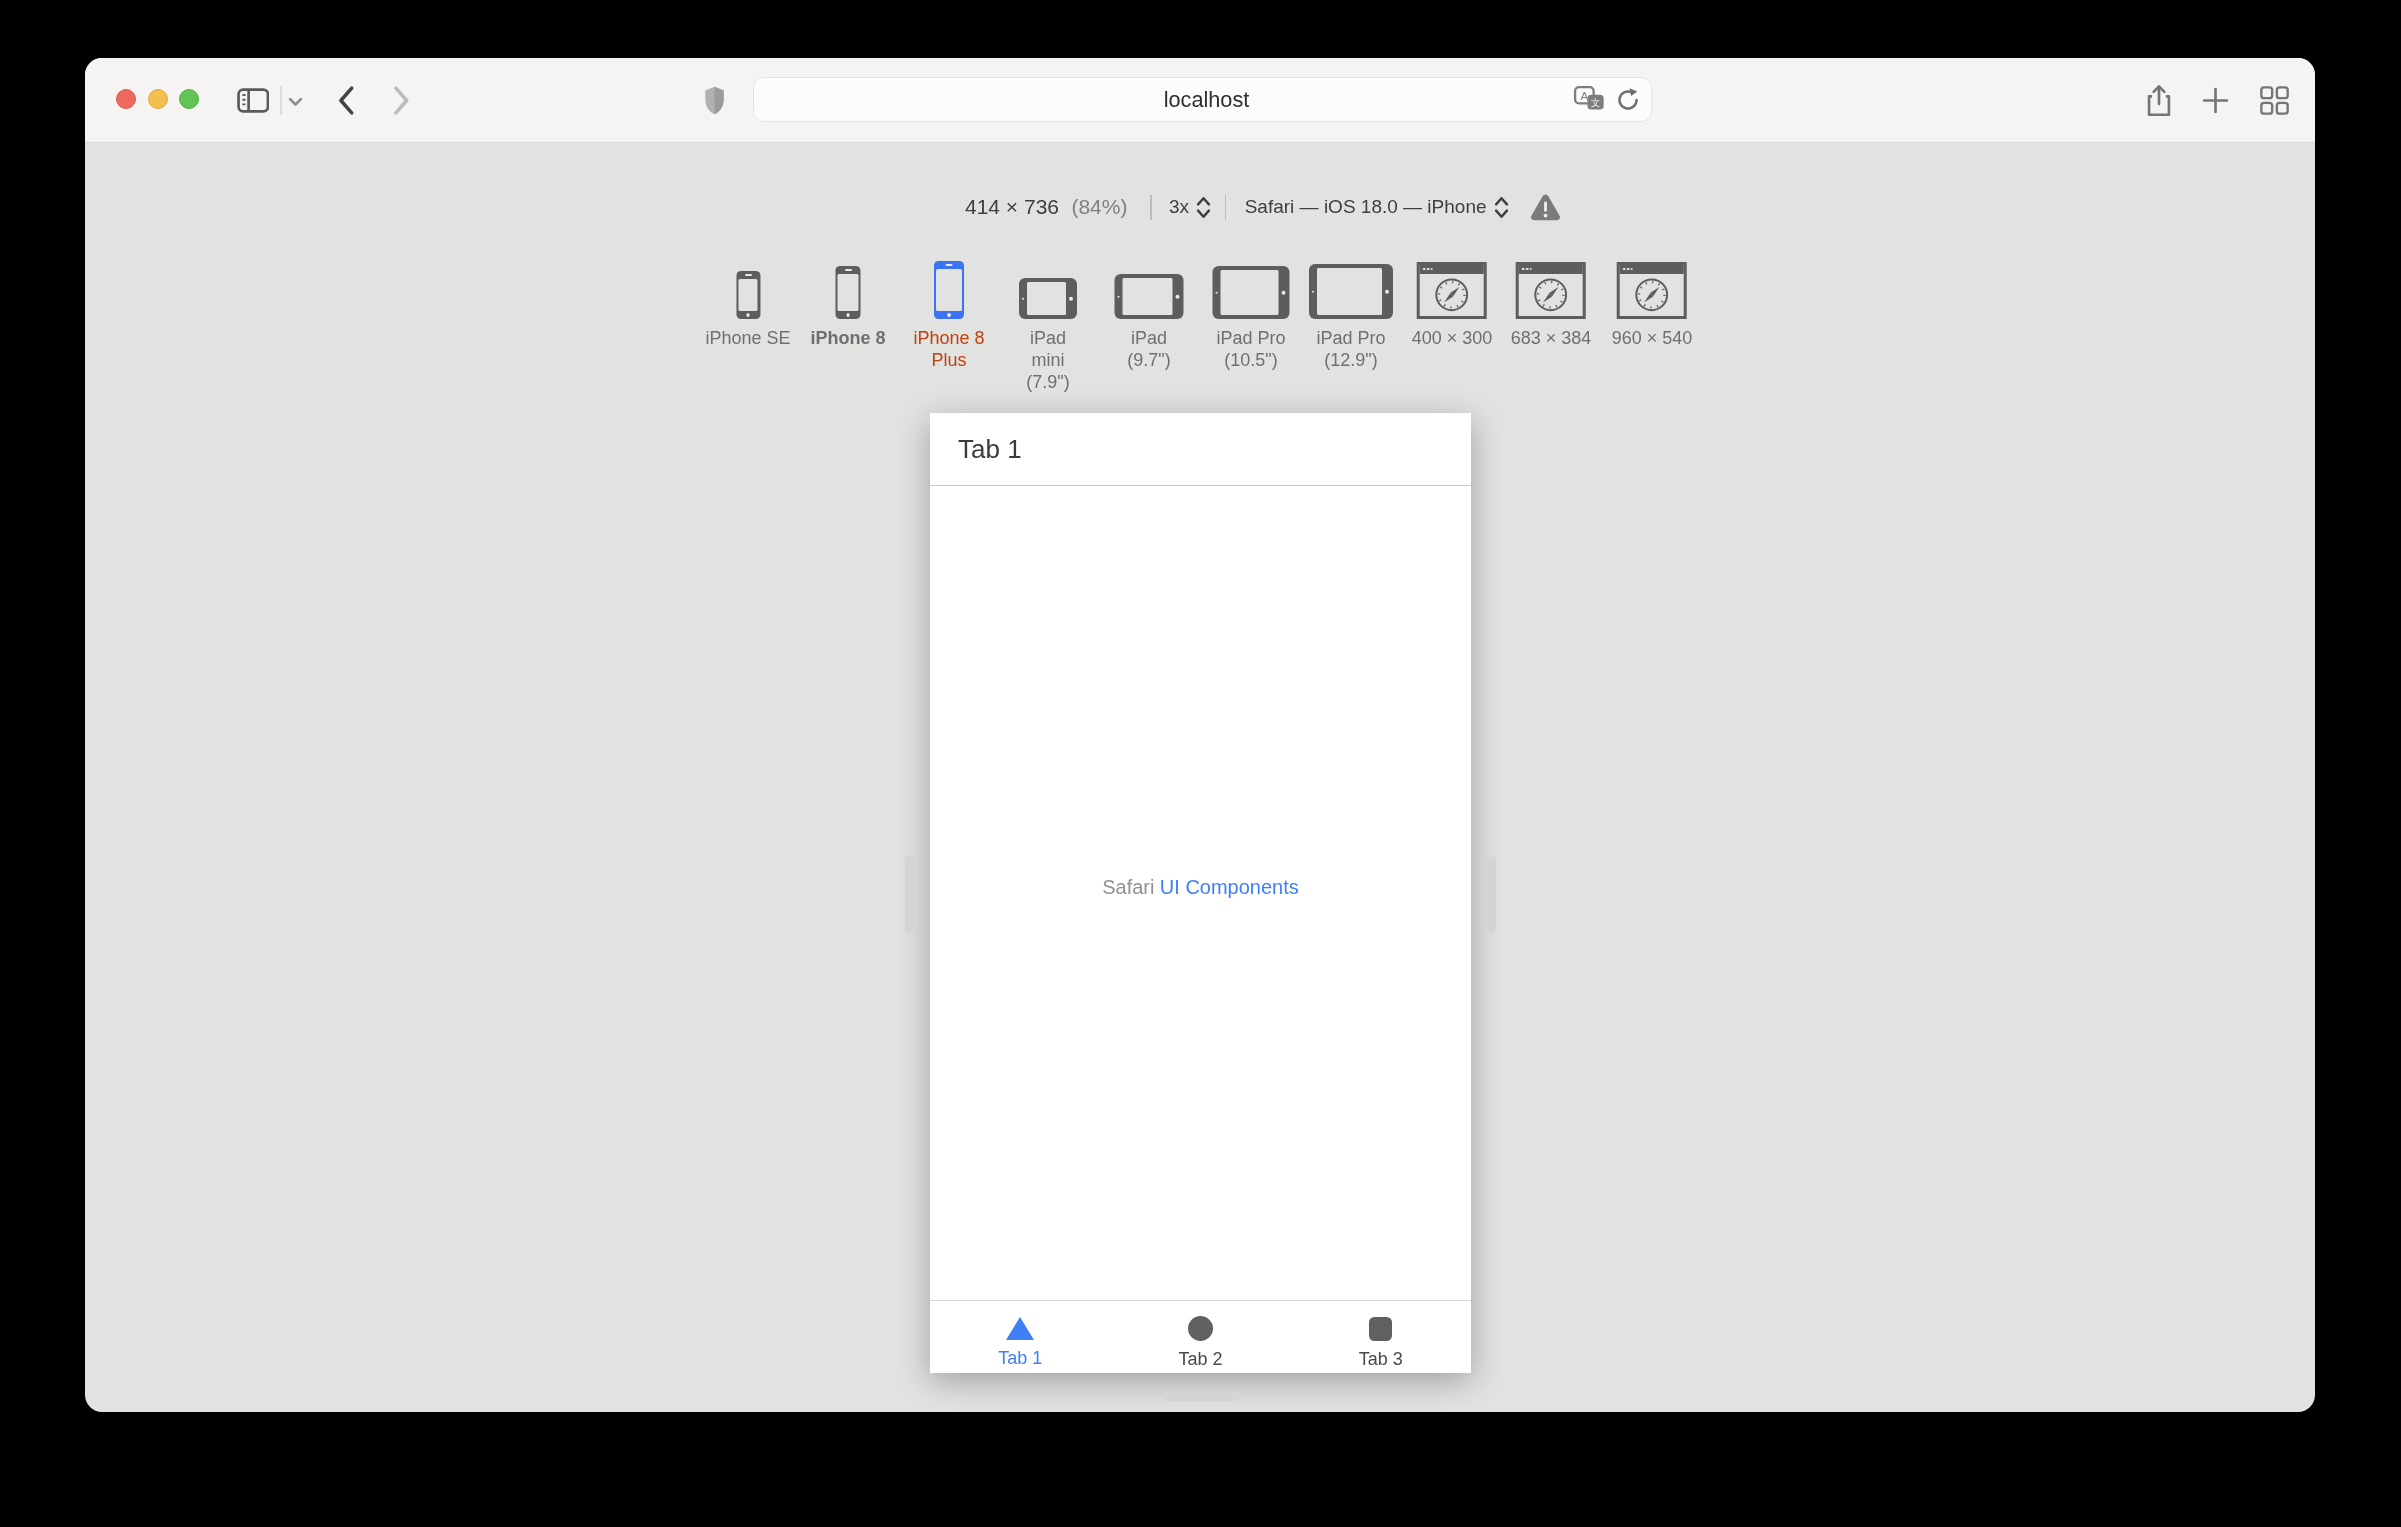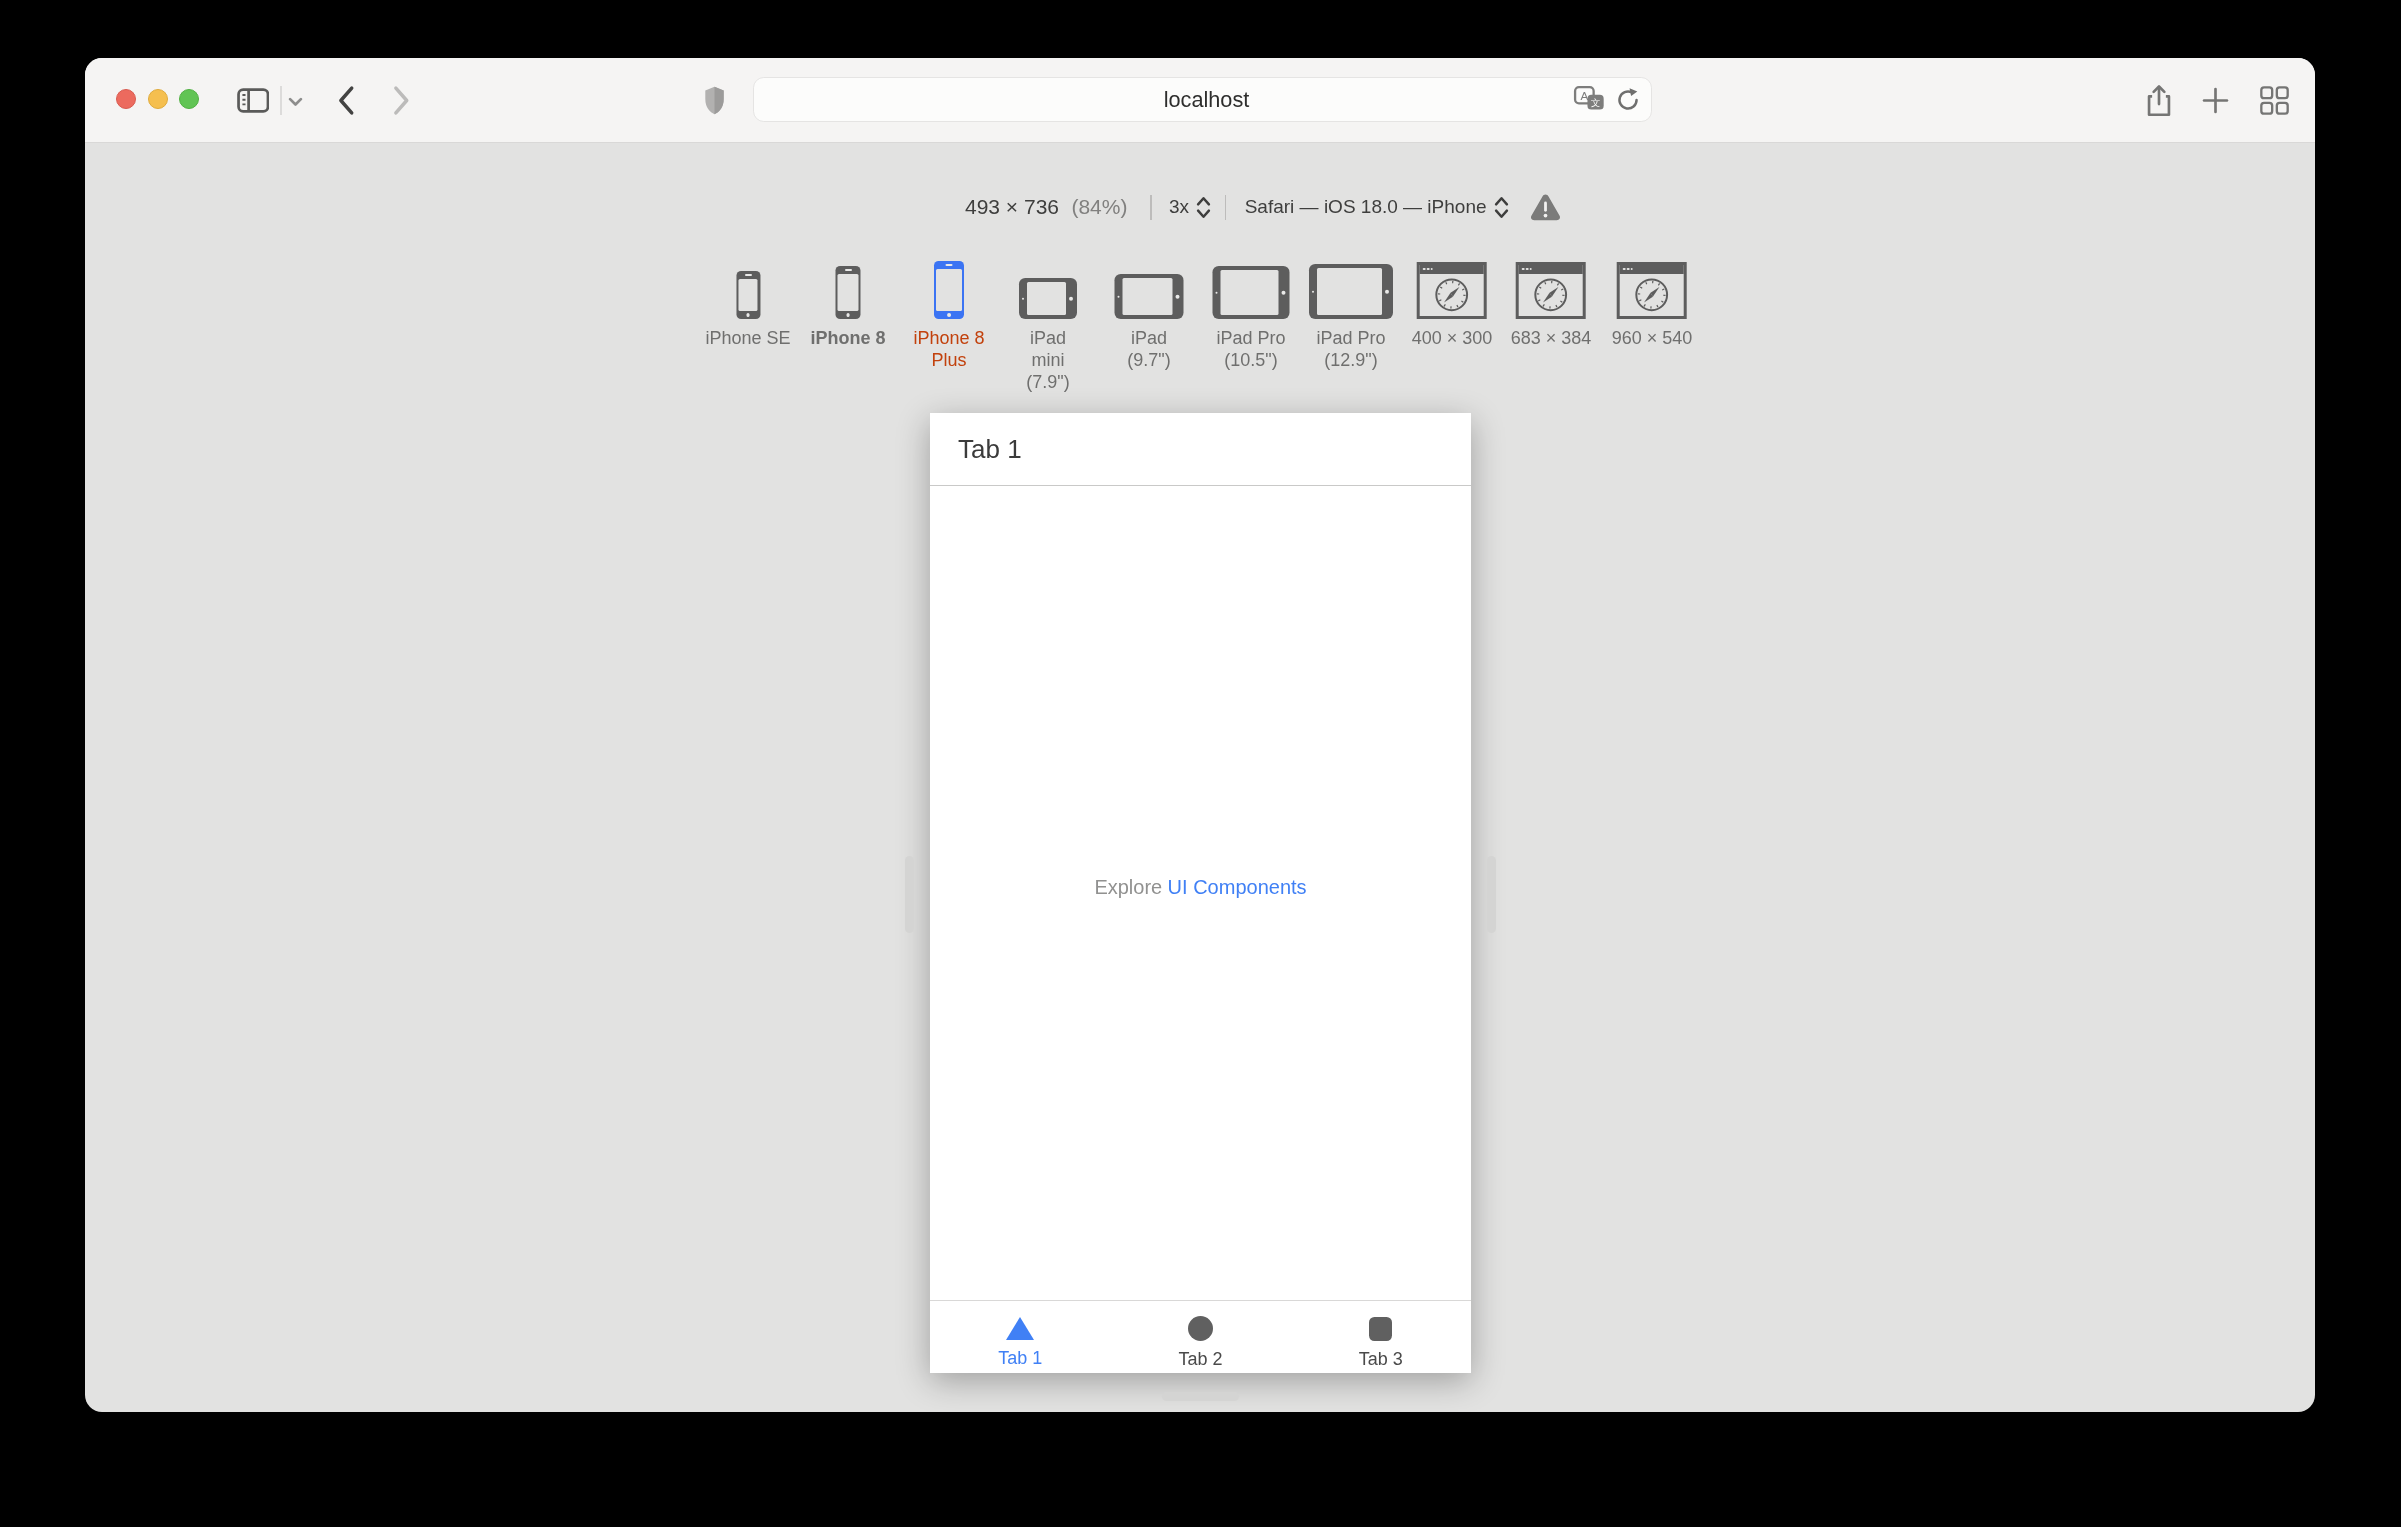--- a/index.html
+++ b/index.html
@@ -164,21 +164,21 @@
       <svg width="31" height="31" viewBox="0 0 40 40">
         <rect x="3" y="3" width="14" height="14" rx="3.5" fill="none" stroke="#757574" stroke-width="3"></rect>
         <rect x="23" y="3" width="14" height="14" rx="3.5" fill="none" stroke="#757574" stroke-width="3"></rect>
         <rect x="3" y="23" width="14" height="14" rx="3.5" fill="none" stroke="#757574" stroke-width="3"></rect>
         <rect x="23" y="23" width="14" height="14" rx="3.5" fill="none" stroke="#757574" stroke-width="3"></rect>
       </svg>
     </div>
   </div>
 
   <div class="size-row">
-    <span class="dim">493 × 736</span>
+    <span class="dim">414 × 736</span>
     <span class="zoom">(84%)</span>
     <span class="div d1"></span>
     <span class="grp">
       <span class="txt">3x</span>
       <svg width="17" height="25" viewBox="0 0 22 32">
         <polyline points="4,12 11,4 18,12" fill="none" stroke="#3e3e3d" stroke-width="3.2" stroke-linecap="round" stroke-linejoin="round"></polyline>
         <polyline points="4,20 11,28 18,20" fill="none" stroke="#3e3e3d" stroke-width="3.2" stroke-linecap="round" stroke-linejoin="round"></polyline>
       </svg>
     </span>
     <span class="div d2"></span>
@@ -323,21 +323,21 @@
     <div class="dev-lbl nowrap">960 × 540</div>
   </div>
 
   <div class="viewport">
     <div class="nav-header">
       <span class="nav-title">Tab 1</span>
     </div>
 
     <div class="page-center">
       <div class="page-sub">
-        <span class="pfx">Explore</span><a href="#">UI Components</a>
+        <span class="pfx">Safari</span><a href="#">UI Components</a>
       </div>
     </div>
 
     <div class="tabbar">
       <div class="tab active">
         <div class="shape-tri"></div>
         <div class="tab-lbl">Tab 1</div>
       </div>
       <div class="tab">
         <div class="shape-cir"></div>

